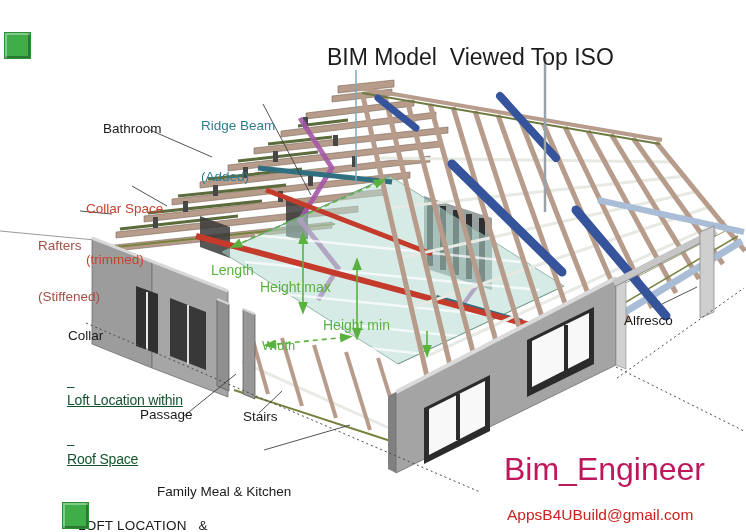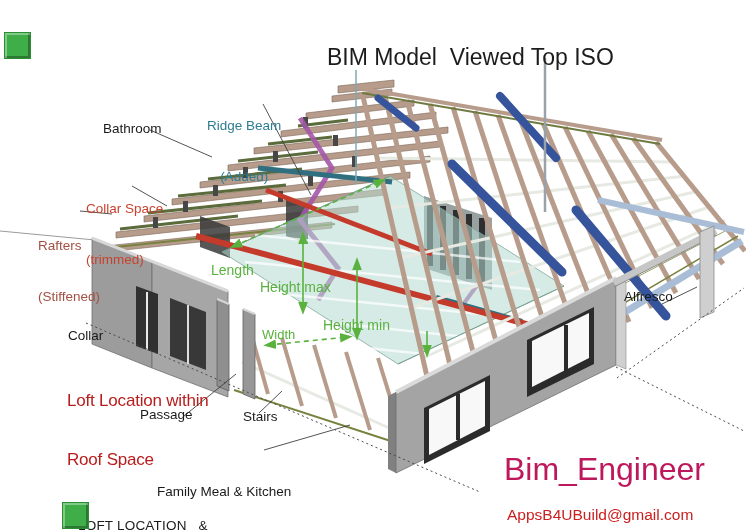--- a/index.html
+++ b/index.html
@@ -2,38 +2,38 @@
 <html><head>
 <meta charset="utf-8">
 <style>
   html,body{margin:0;padding:0;background:#ffffff;}
   .canvas{position:relative;width:746px;height:532px;background:#ffffff;overflow:hidden;
           font-family:"Liberation Sans",sans-serif;}
   .canvas svg{position:absolute;left:0;top:0;}
   .lbl{position:absolute;color:#1a1a1a;font-size:13.5px;line-height:17px;white-space:pre;}
   .lbl span{display:block;}
   .title{left:327px;top:49px;font-size:23px;color:#1c1c1c;}
-  .ridge{left:207px;top:83px;color:#2e7d91;text-align:center;}
+  .ridge{left:201px;top:83px;color:#2e7d91;}
   .bath{left:103px;top:120px;}
   .collar{left:86px;top:166px;color:#c8432f;}
   .raft{left:38px;top:203px;color:#a25044;}
   .bed{left:68px;top:327px;}
-  .loft{left:67px;top:352px;font-size:17px;line-height:19.5px;color:#b91c1c;letter-spacing:-0.2px;}
+  .loft{left:67px;top:352px;font-size:14px;line-height:19.5px;color:#14532d;letter-spacing:-0.2px;text-decoration:underline;}
   .passage{left:140px;top:406px;}
   .stairs{left:243px;top:408px;}
   .family{left:157px;top:435px;margin-top:48px;}
-  .alfresco{left:624px;top:288px;}
+  .alfresco{left:624px;top:312px;}
   .note{left:78px;top:483px;letter-spacing:0.2px;}
   .brand{left:504px;top:452px;font-size:32px;line-height:34px;color:#be185d;}
   .email{left:507px;top:494px;font-size:15.5px;color:#cc2020;margin-top:12px;}
   .dim{color:#59b23e;font-size:14px;}
   .len{left:211px;top:242px;margin-top:20px;}
   .hmax{left:260px;top:279px;}
   .hmin{left:323px;top:317px;}
-  .wid{left:262px;top:326px;font-size:13px;}
+  .wid{left:262px;top:337px;font-size:13px;}
   .marker{position:absolute;width:25px;height:25px;background:#3fae49;border:1px solid #2a8f33;
           box-shadow:inset 2px 2px 0 rgba(255,255,255,.35), inset -2px -2px 0 rgba(0,0,0,.3);}
   .m-tl{left:4px;top:32px;}
   .m-bl{left:62px;top:502px;}
 </style>
 </head>
 <body>
 
 <div class="canvas">
 

